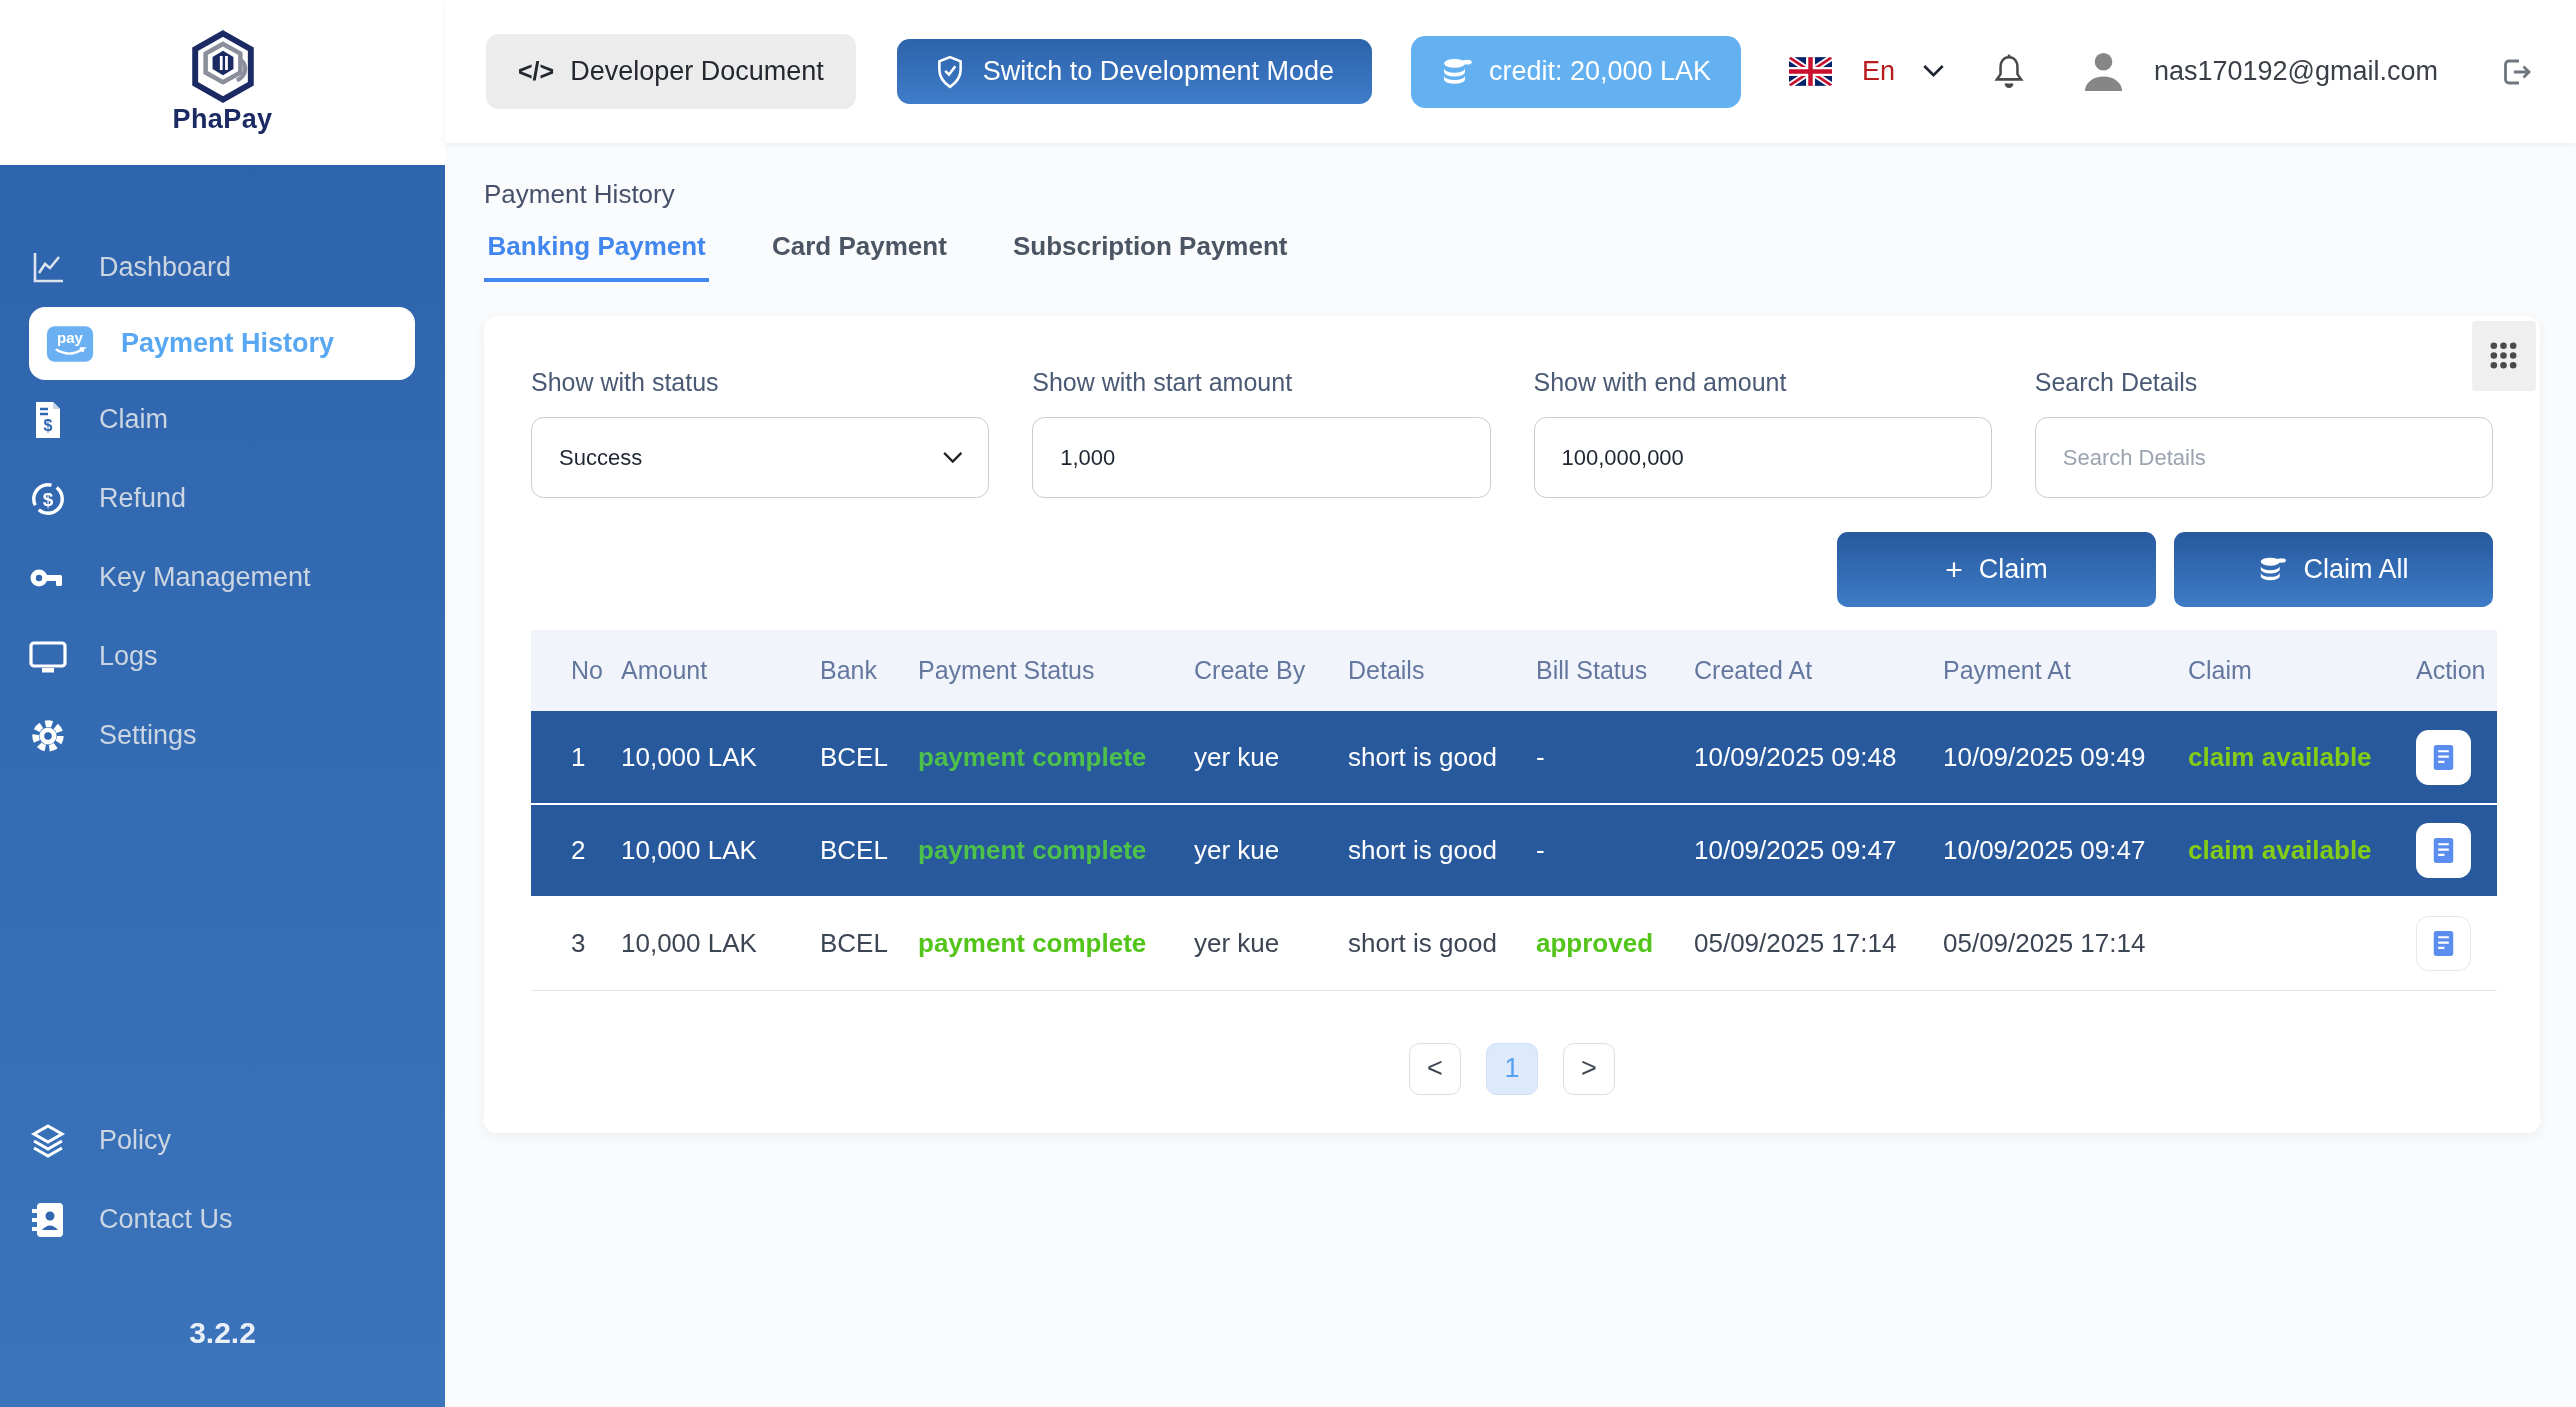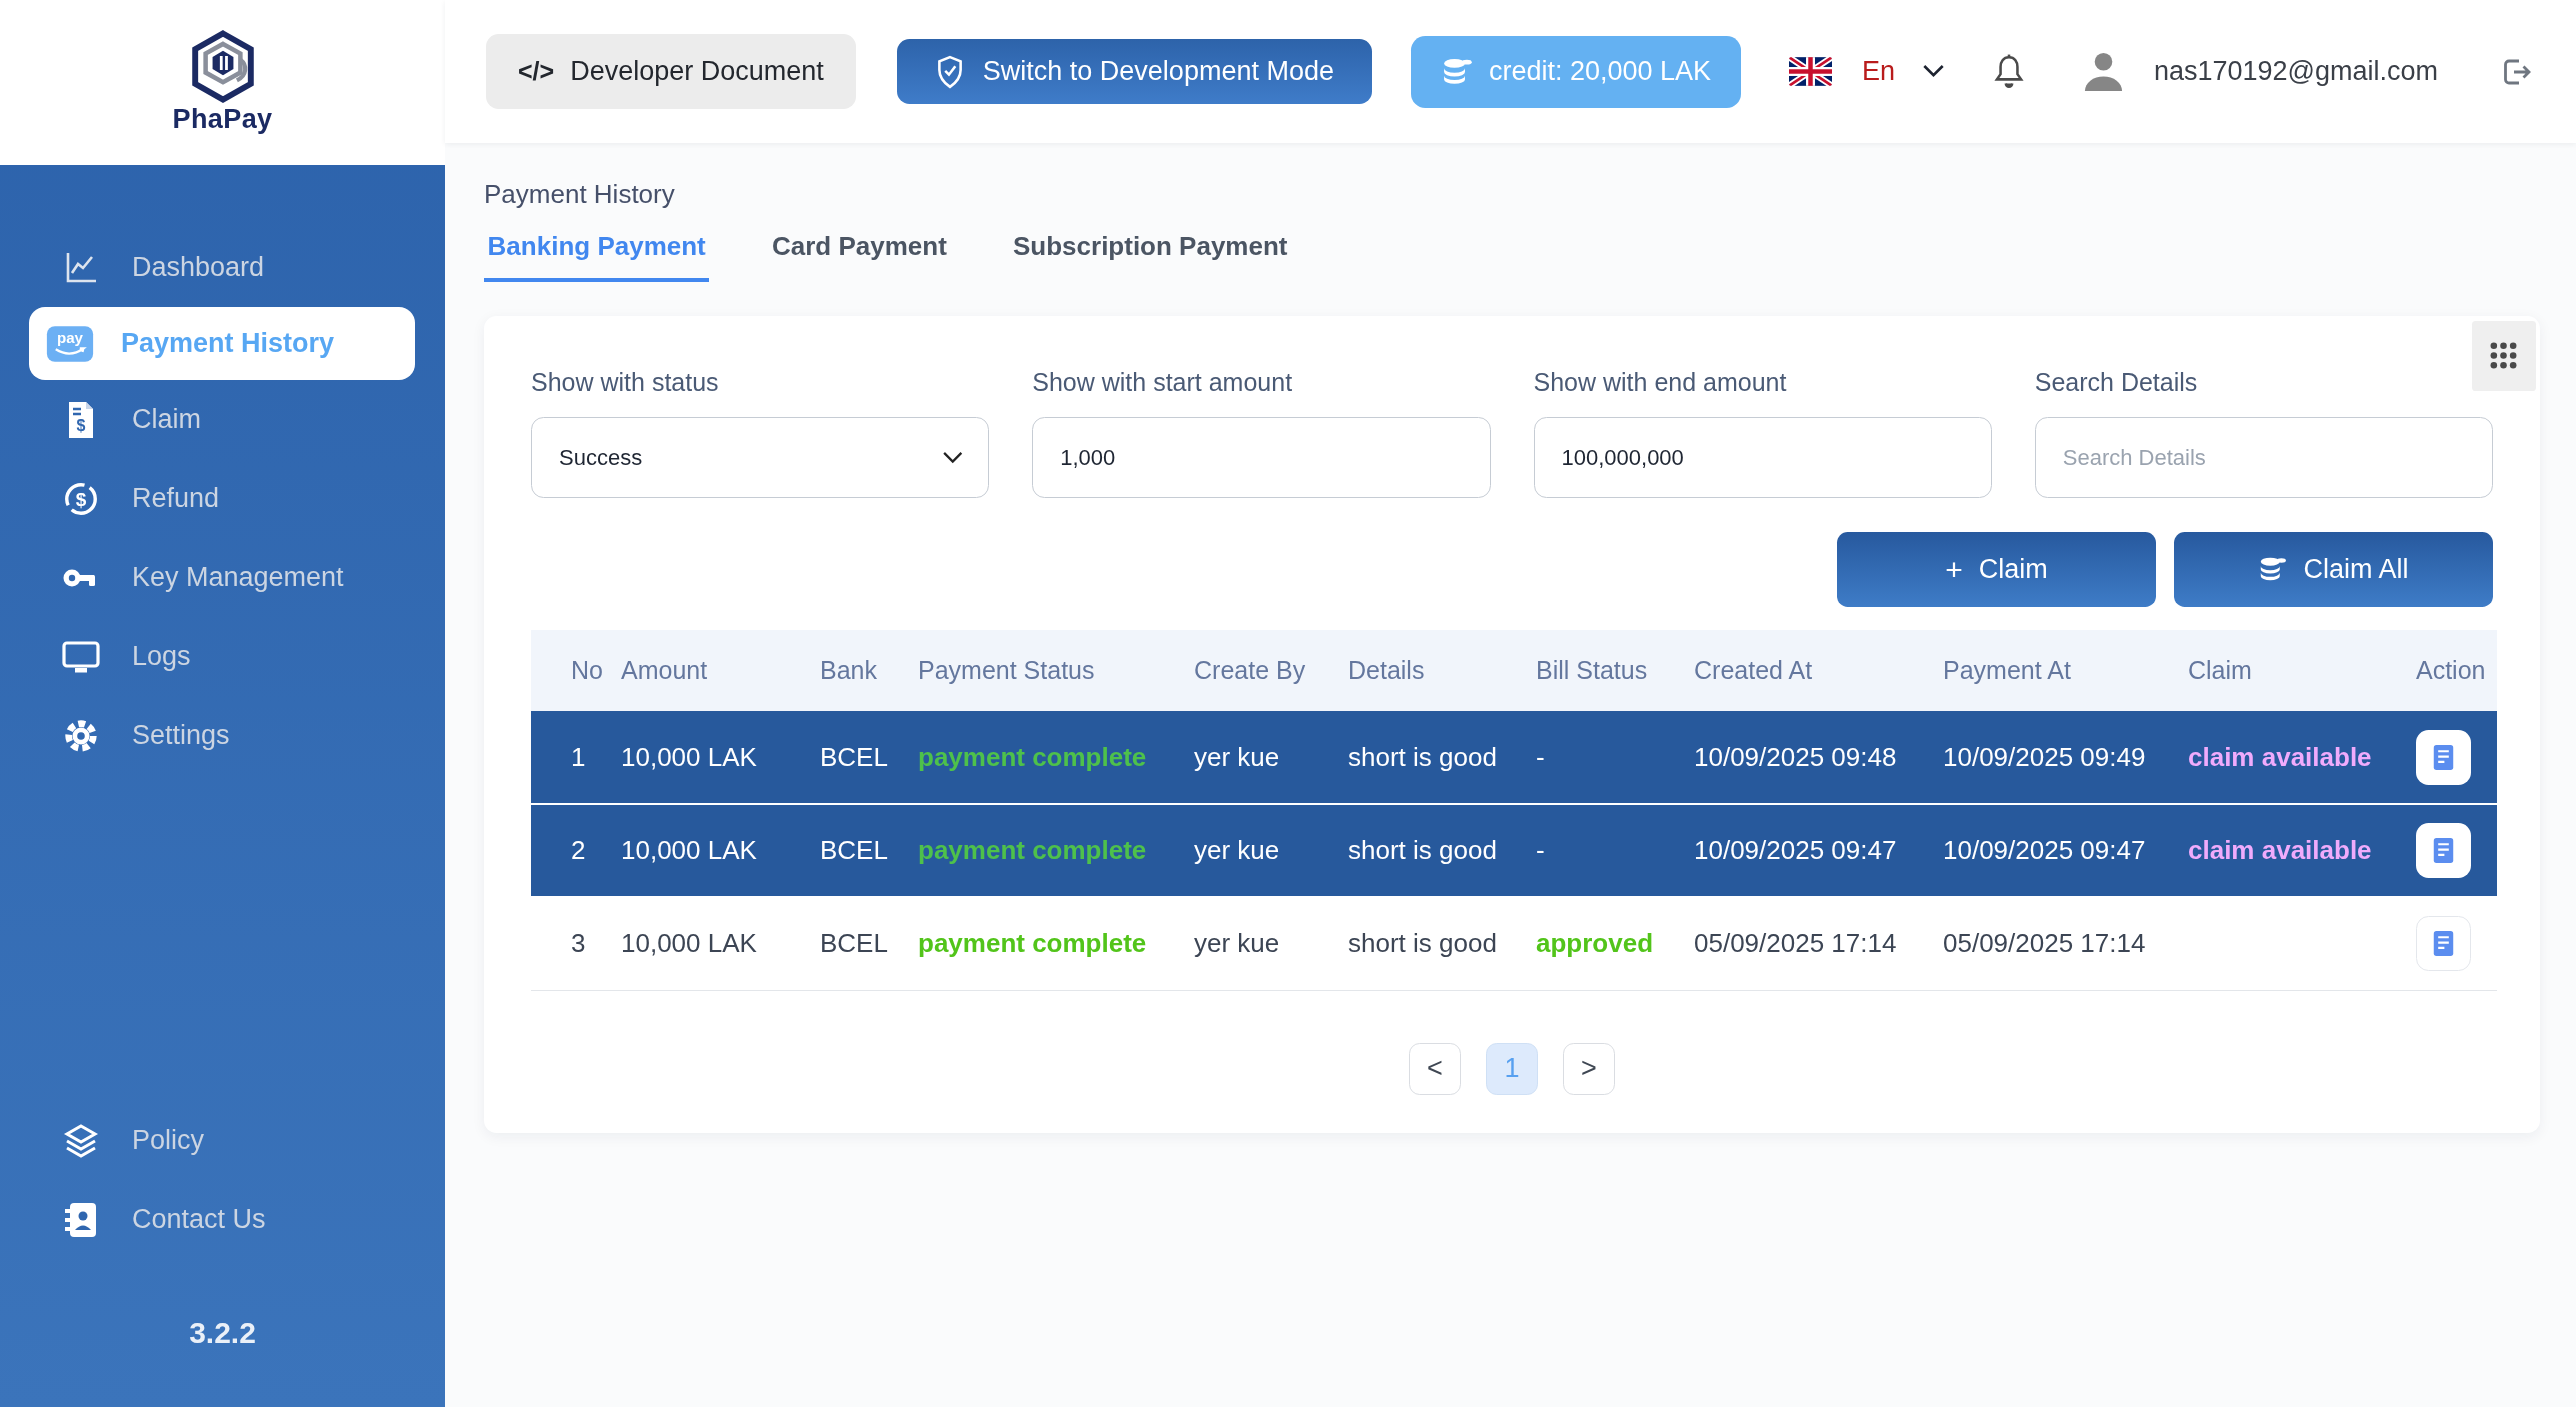--- a/index.html
+++ b/index.html
@@ -8,21 +8,21 @@
 
   .app { display:flex; width:100%; height:100%; }
 
   
   .sidebar { width:445px; flex:0 0 445px; display:flex; flex-direction:column;
              background:linear-gradient(180deg,#2c62ab 0%,#3b74bb 100%); }
   .logo-box { height:165px; background:#ffffff; display:flex; flex-direction:column;
               align-items:center; justify-content:center; gap:1.8px; }
   .logo-text { font-size:27px; font-weight:bold; color:#1b2a63; letter-spacing:0.4px; }
   .side-nav { padding-top:63px; display:flex; flex-direction:column; }
-  .nav-item { height:79px; display:flex; align-items:center; gap:27px; padding-left:56px;
+  .nav-item { height:79px; display:flex; align-items:center; gap:27px; padding-left:23px;
               color:#ccd5e2; font-size:27px; cursor:pointer; }
   .nav-item .ic { width:49px; display:flex; justify-content:center; align-items:center; }
   .nav-item.active { background:#ffffff; margin:0 30px 0 29px; padding-left:16px;
                      height:73px; border-radius:16px; }
   .nav-item.active span.lbl { color:#57a7f3; font-weight:bold; }
   .side-footer { margin-top:auto; padding-bottom:57px; }
   .version { text-align:center; margin-top:57px; color:#eaf0f8; font-size:30px; font-weight:bold; }
 
   
   .right { flex:1; display:flex; flex-direction:column; min-width:0; }
@@ -81,21 +81,21 @@
   col.c-createby{width:154px} col.c-details{width:188px} col.c-bstatus{width:158px}
   col.c-createdat{width:249px} col.c-paymentat{width:245px} col.c-claim{width:228px} col.c-action{width:81px}
   thead th { background:#f1f5fb; height:81px; text-align:left; font-size:25px; font-weight:500;
              color:#64779e; }
   th:first-child, td:first-child { padding-left:40px; }
   tbody td { height:93px; font-size:26px; }
   tr.hl { background:#27599c; color:#ffffff; border-bottom:2.7px solid #ffffff; }
   tr.plain { color:#3c4554; border-bottom:1.8px solid #e3e6ea; }
   .st-green { color:#4ec14b; font-weight:bold; }
   tr.plain .st-green, .approved { color:#52c41a; font-weight:bold; }
-  .claim-avail { color:#f0abfc; font-weight:bold; }
+  .claim-avail { color:#84cc16; font-weight:bold; }
   .action-btn { width:55px; height:55px; background:#ffffff; border:none; border-radius:12.5px;
                 display:flex; align-items:center; justify-content:center; cursor:pointer; }
   tr.plain .action-btn { border:1.8px solid #e4e7ec; }
 
   .pagination { display:flex; justify-content:center; align-items:center; gap:25px; margin-top:52px; }
   .page-btn { width:52px; height:52px; border:1.8px solid #dadde2; background:#fff; border-radius:10.7px;
               font-size:27px; color:#3f4753; display:flex; align-items:center; justify-content:center;
               font-family:inherit; cursor:pointer; }
   .page-btn.current { background:#ddeafc; border-color:#cfe0f5; color:#57a0f0; }
 </style>

